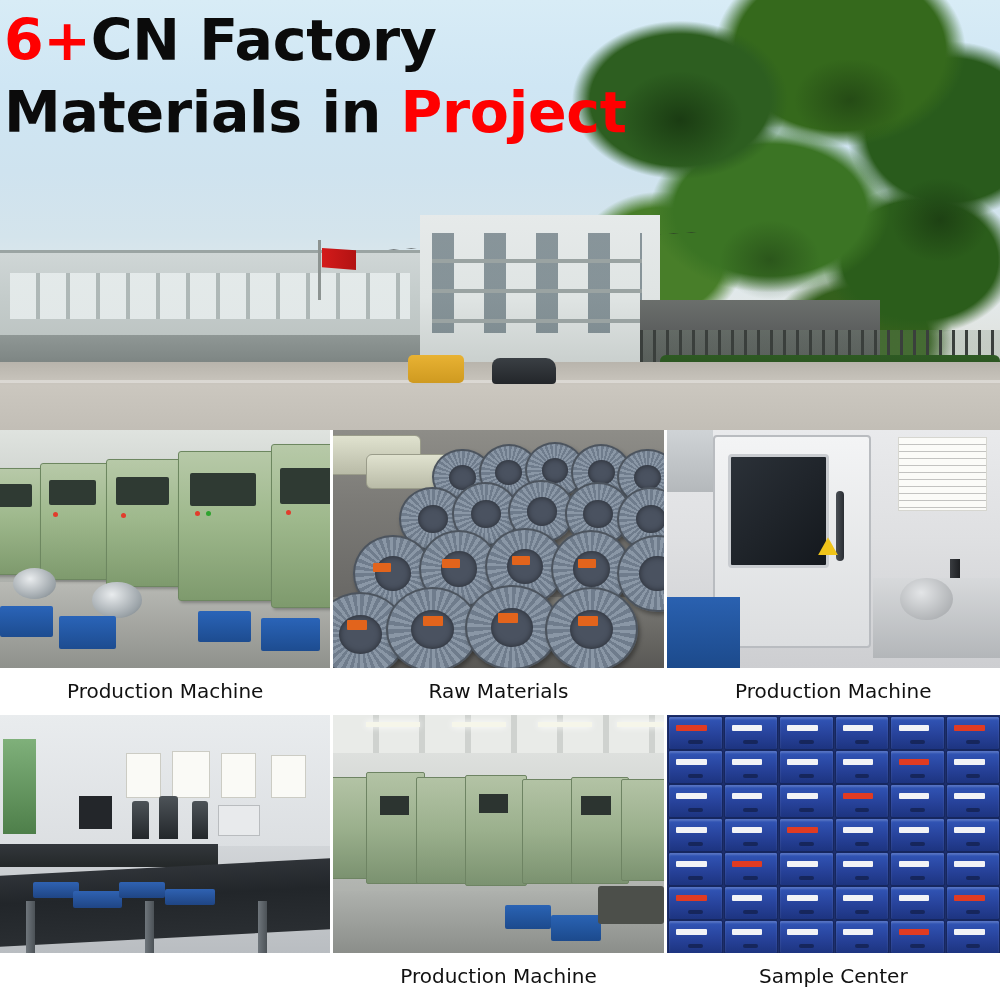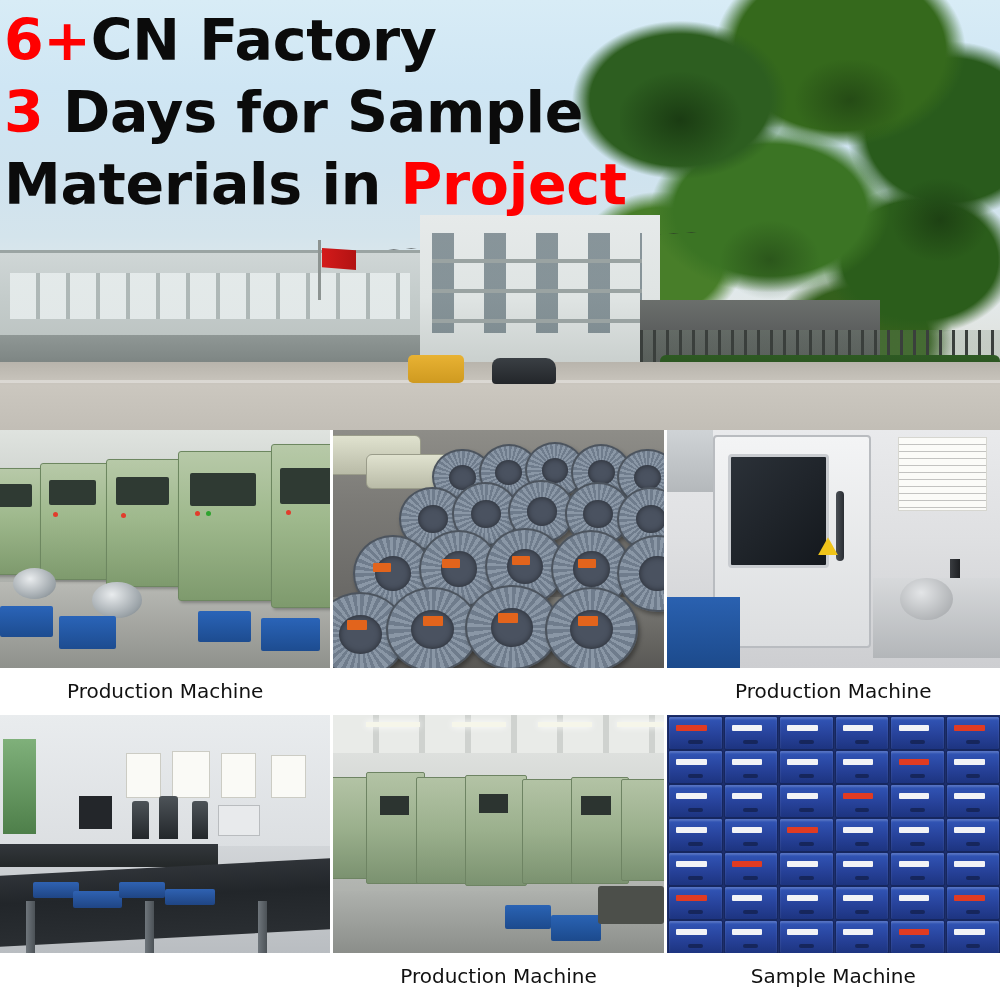--- a/index.html
+++ b/index.html
@@ -486,21 +486,20 @@
     <div class="hero-fence"></div>
     <div class="hero-hedge"></div>
     <div class="hero-flagpole"></div>
     <div class="hero-flag"></div>
     <div class="hero-ground"></div>
     <div class="hero-car van"></div>
     <div class="hero-car sedan"></div>
 
     <div class="headline">
       <div class="headline-line"><span class="hl-red">6+</span><span>CN Factory</span></div>
-      <div class="headline-line"><span class="hl-red">3</span><span> Days for Sample</span></div>
       <div class="headline-line"><span>Materials in </span><span class="hl-red">Project</span></div>
     </div>
   </div>
 
   <div class="grid">
 
     <div class="row">
 
       <div class="cell">
         <div class="photo">
@@ -573,20 +572,21 @@
             <div class="tag" style="left:12%;top:56%;width:18px;height:9px;"></div>
             <div class="tag" style="left:33%;top:54%;width:18px;height:9px;"></div>
             <div class="tag" style="left:54%;top:53%;width:18px;height:9px;"></div>
             <div class="tag" style="left:74%;top:54%;width:18px;height:9px;"></div>
             <div class="tag" style="left:4%;top:80%;width:20px;height:10px;"></div>
             <div class="tag" style="left:27%;top:78%;width:20px;height:10px;"></div>
             <div class="tag" style="left:50%;top:77%;width:20px;height:10px;"></div>
             <div class="tag" style="left:74%;top:78%;width:20px;height:10px;"></div>
           </div>
         </div>
+        <div class="caption">Raw Materials</div>
       </div>
 
       <div class="cell">
         <div class="photo">
           <div class="p-cnc">
             <div class="paper"></div>
             <div class="cab">
               <div class="win"></div>
               <div class="handle"></div>
               <div class="warn"></div>
@@ -828,18 +828,18 @@
               <div class="drawer" style="left: 67.0667%; top: 86.1143%; width: 15.7667%; height: 13.3857%;">
                 <div class="lbl red"></div>
                 <div class="grip"></div>
               </div>
               <div class="drawer" style="left: 83.7333%; top: 86.1143%; width: 15.7667%; height: 13.3857%;">
                 <div class="lbl"></div>
                 <div class="grip"></div>
               </div>
             </div>
         </div>
-        <div class="caption">Sample Machine</div>
+        <div class="caption">Sample Center</div>
       </div>
     </div>
 
   </div>
 </div>
 
 </body></html>

